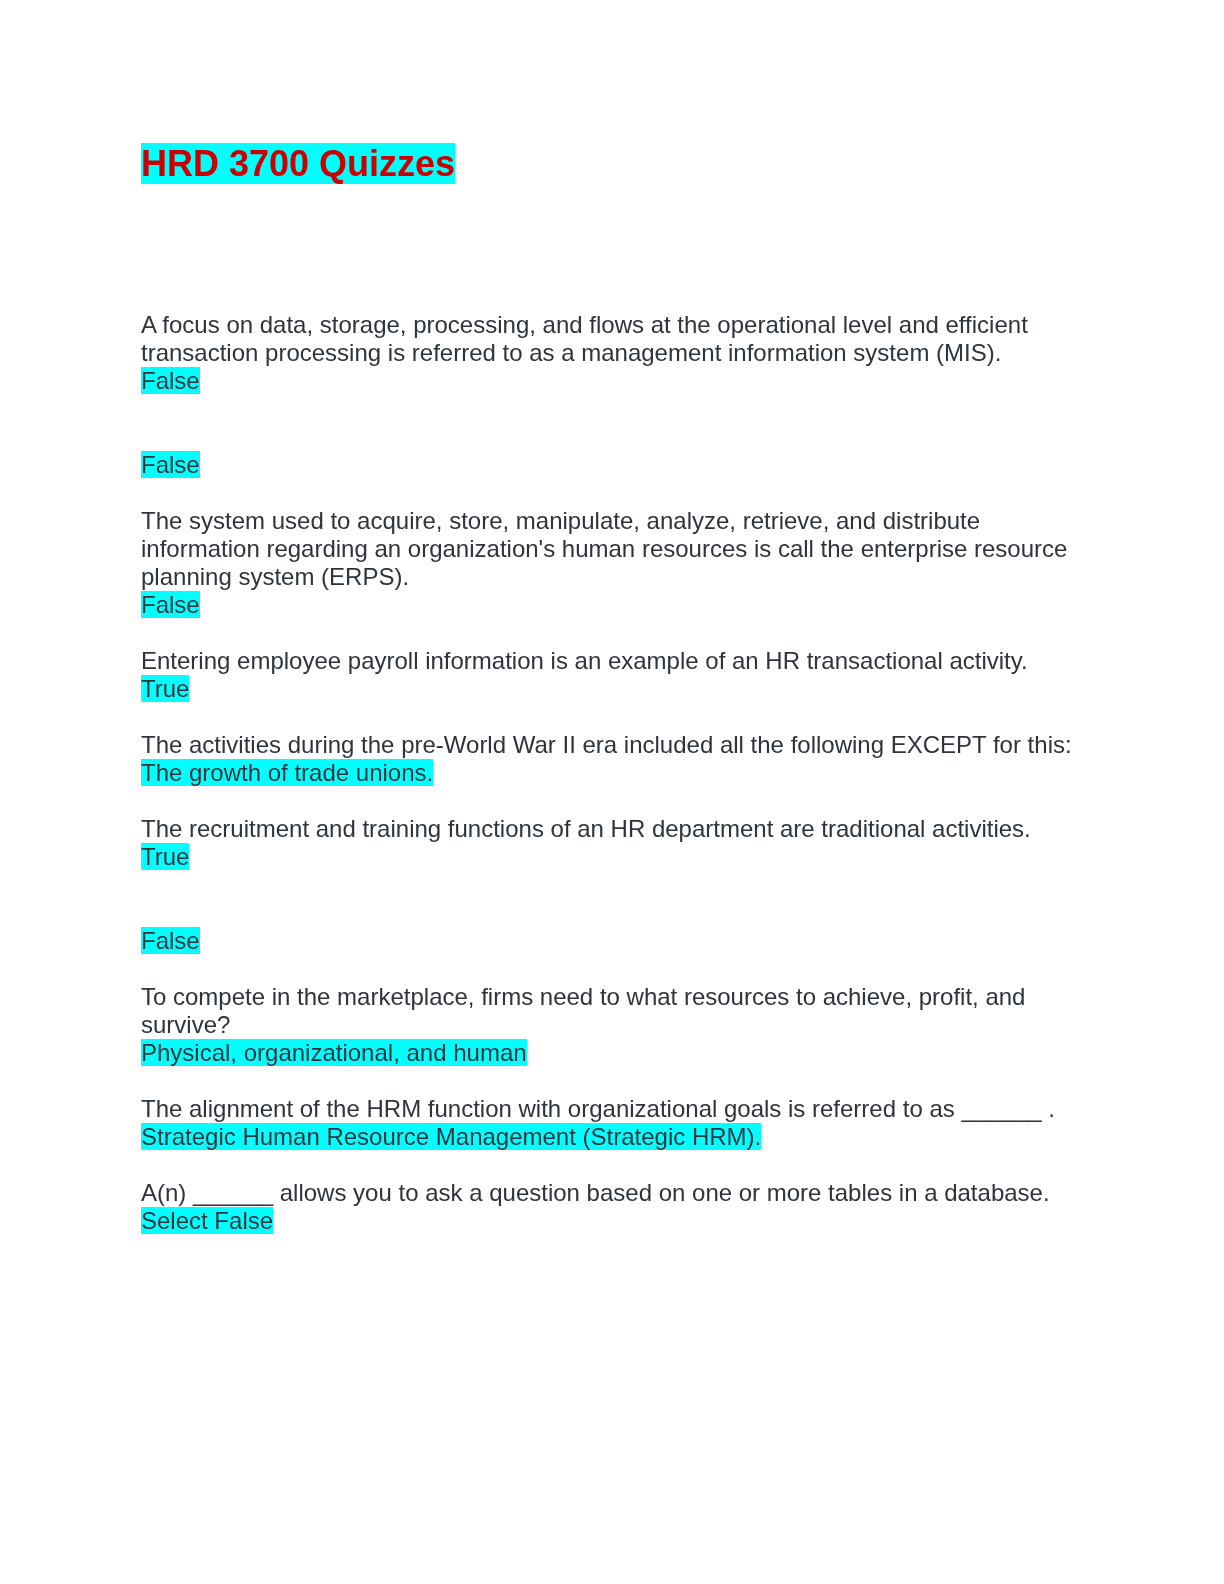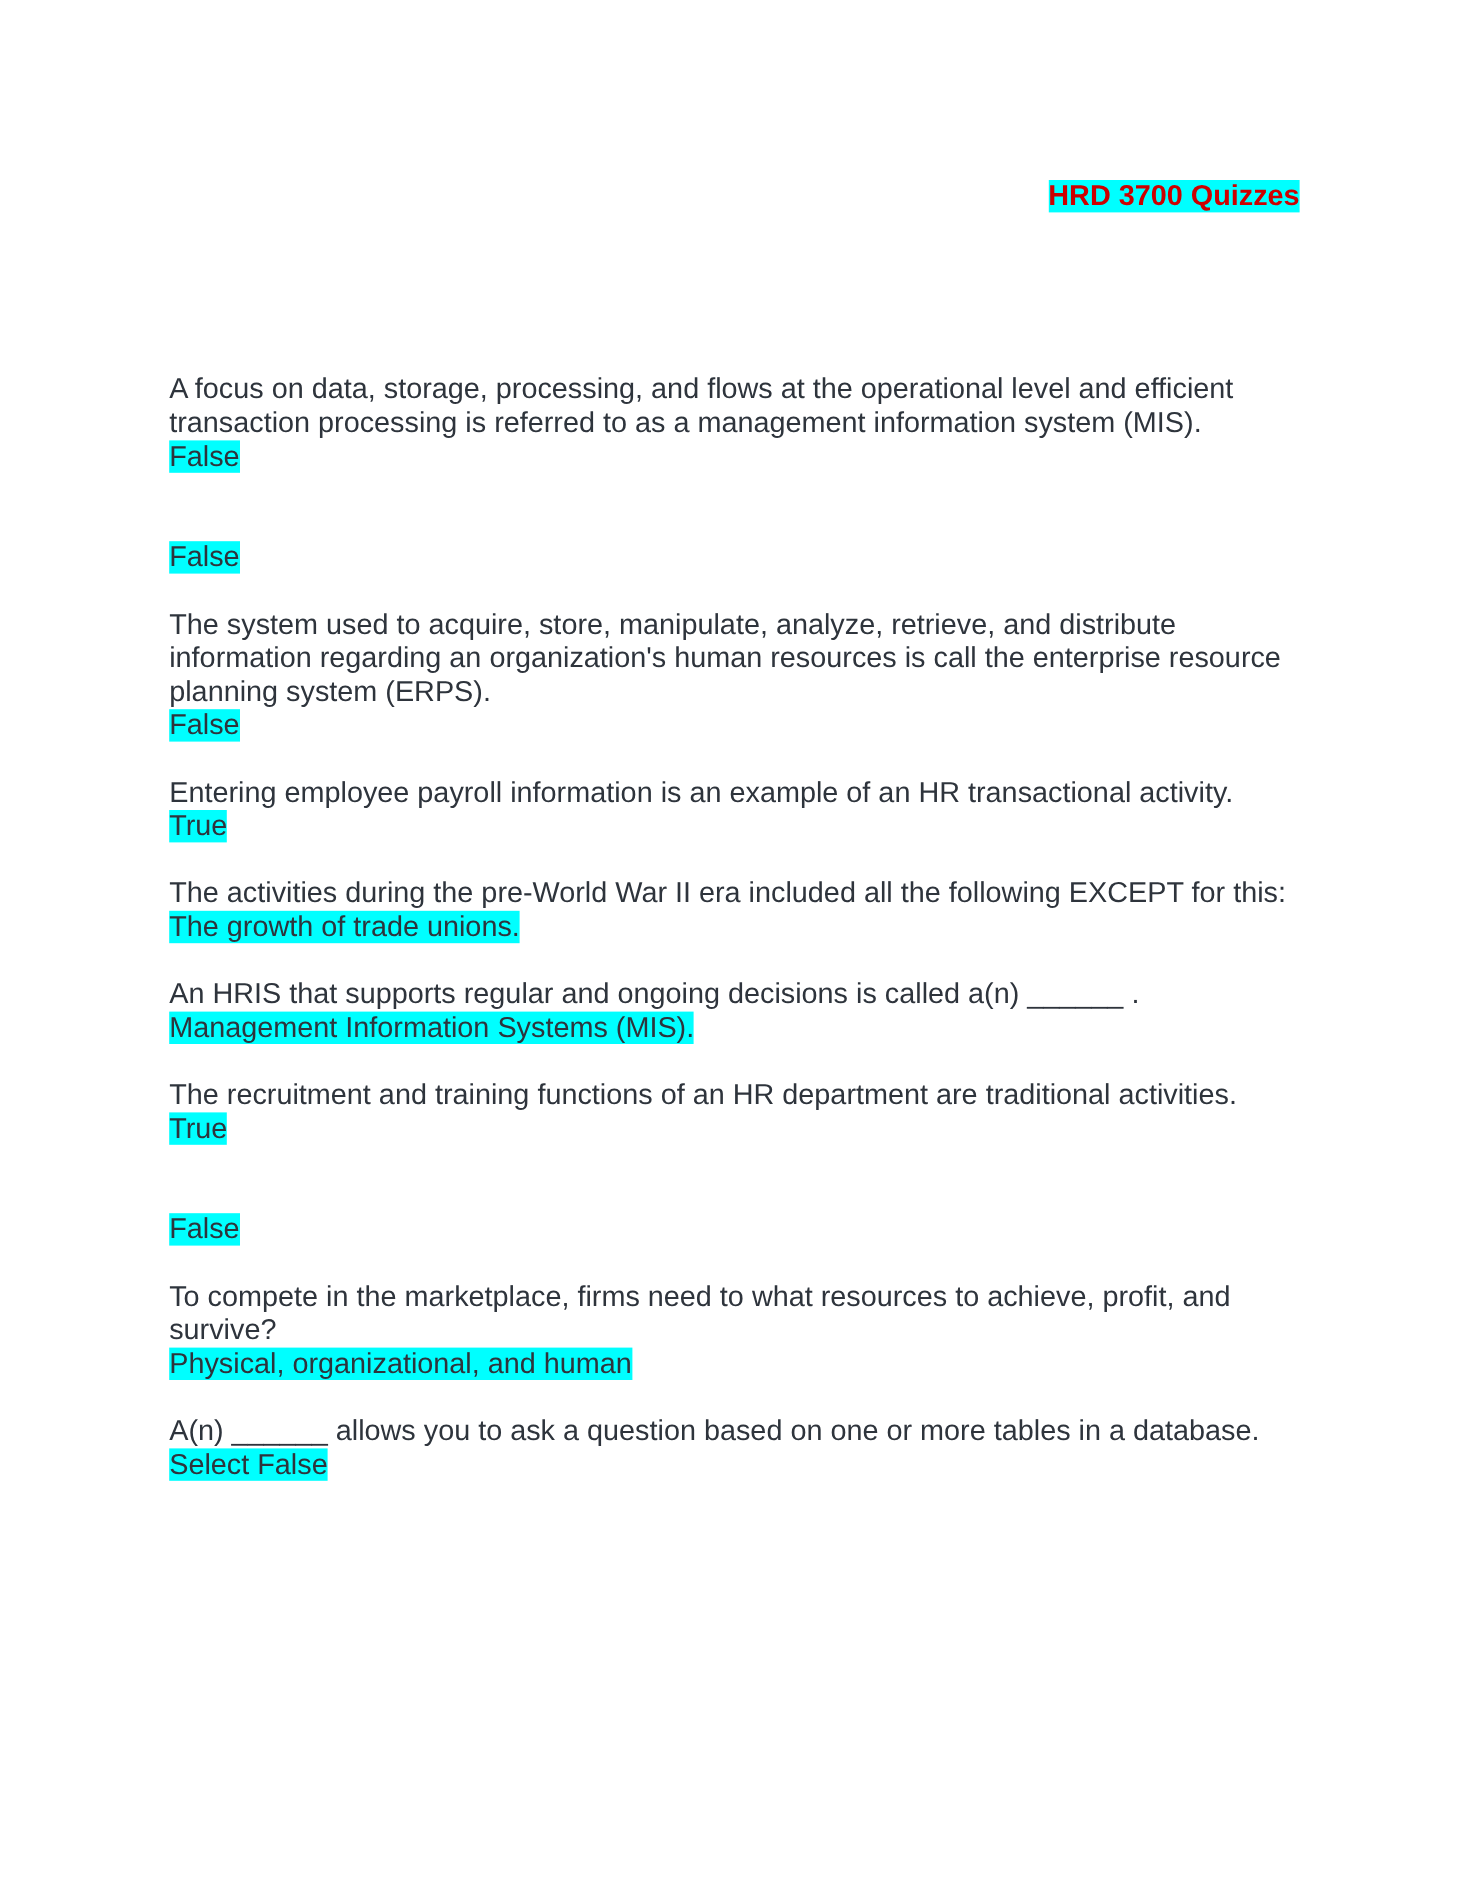--- a/index.html
+++ b/index.html
@@ -20,24 +20,24 @@
     font-family: "Liberation Sans", sans-serif;
     overflow: hidden;
   }
   .page {
     width: 1096px;      
     padding: 144px 0 0 141px;
   }
   .title {
     width: 942px;       
     margin: 0 0 127px 0;
-    font-size: 24px;
+    font-size: 36px;
     line-height: 40px;
     font-weight: bold;
-    text-align: right;
+    text-align: left;
     color: var(--title-color);
     white-space: nowrap;
   }
   .hl {
     background: var(--highlight);
   }
   .qa-list {
     width: 955px;
   }
   .qa-block {
@@ -58,19 +58,19 @@
 
 <div class="page">
   <h1 class="title"><span class="hl">HRD 3700 Quizzes</span></h1>
 
   <div class="qa-list">
       <p class="qa-block"><span class="question">A focus on data, storage, processing, and flows at the operational level and efficient transaction processing is referred to as a management information system (MIS).</span><br><span class="answer hl">False</span></p>
       <p class="qa-block"><br><span class="answer hl">False</span></p>
       <p class="qa-block"><span class="question">The system used to acquire, store, manipulate, analyze, retrieve, and distribute information regarding an organization's human resources is call the enterprise resource planning system (ERPS).</span><br><span class="answer hl">False</span></p>
       <p class="qa-block"><span class="question">Entering employee payroll information is an example of an HR transactional activity.</span><br><span class="answer hl">True</span></p>
       <p class="qa-block"><span class="question">The activities during the pre-World War II era included all the following EXCEPT for this:</span><br><span class="answer hl">The growth of trade unions.</span></p>
-      <p class="qa-block"><span class="question">An HRIS that supports regular and ongoing decisions is called a(n) ______ .</span><br><span class="answer hl">Management Information Systems (MIS).</span></p>
       <p class="qa-block"><span class="question">The recruitment and training functions of an HR department are traditional activities.</span><br><span class="answer hl">True</span></p>
       <p class="qa-block"><br><span class="answer hl">False</span></p>
       <p class="qa-block"><span class="question">To compete in the marketplace, firms need to what resources to achieve, profit, and survive?</span><br><span class="answer hl">Physical, organizational, and human</span></p>
+      <p class="qa-block"><span class="question">The alignment of the HRM function with organizational goals is referred to as ______ .</span><br><span class="answer hl">Strategic Human Resource Management (Strategic HRM).</span></p>
       <p class="qa-block"><span class="question">A(n) ______ allows you to ask a question based on one or more tables in a database.</span><br><span class="answer hl">Select False</span></p>
     </div>
 </div>
 
 </body></html>

